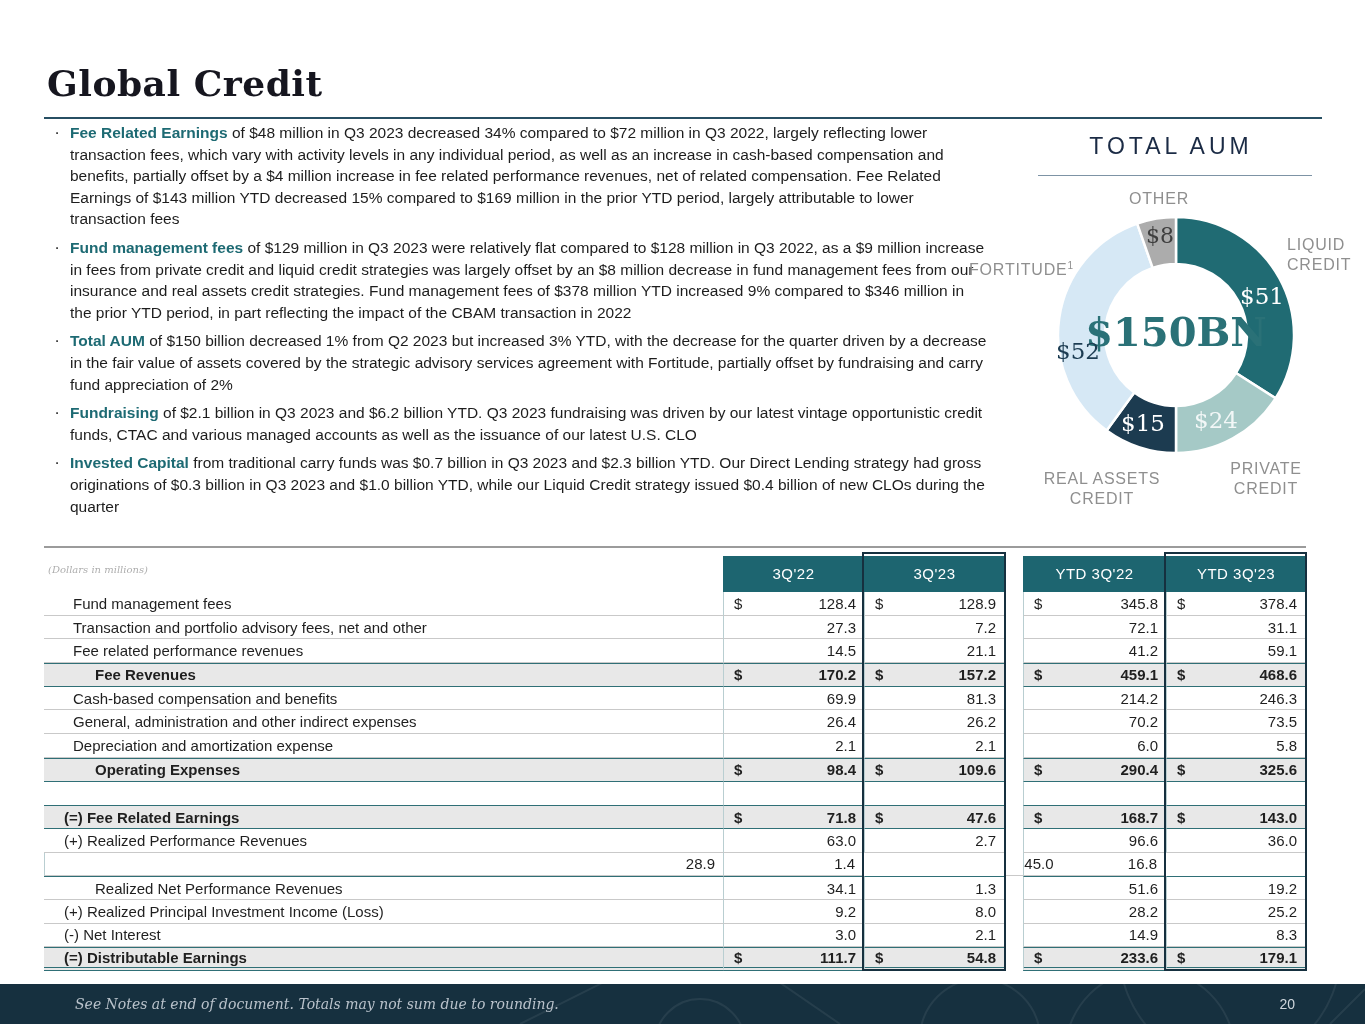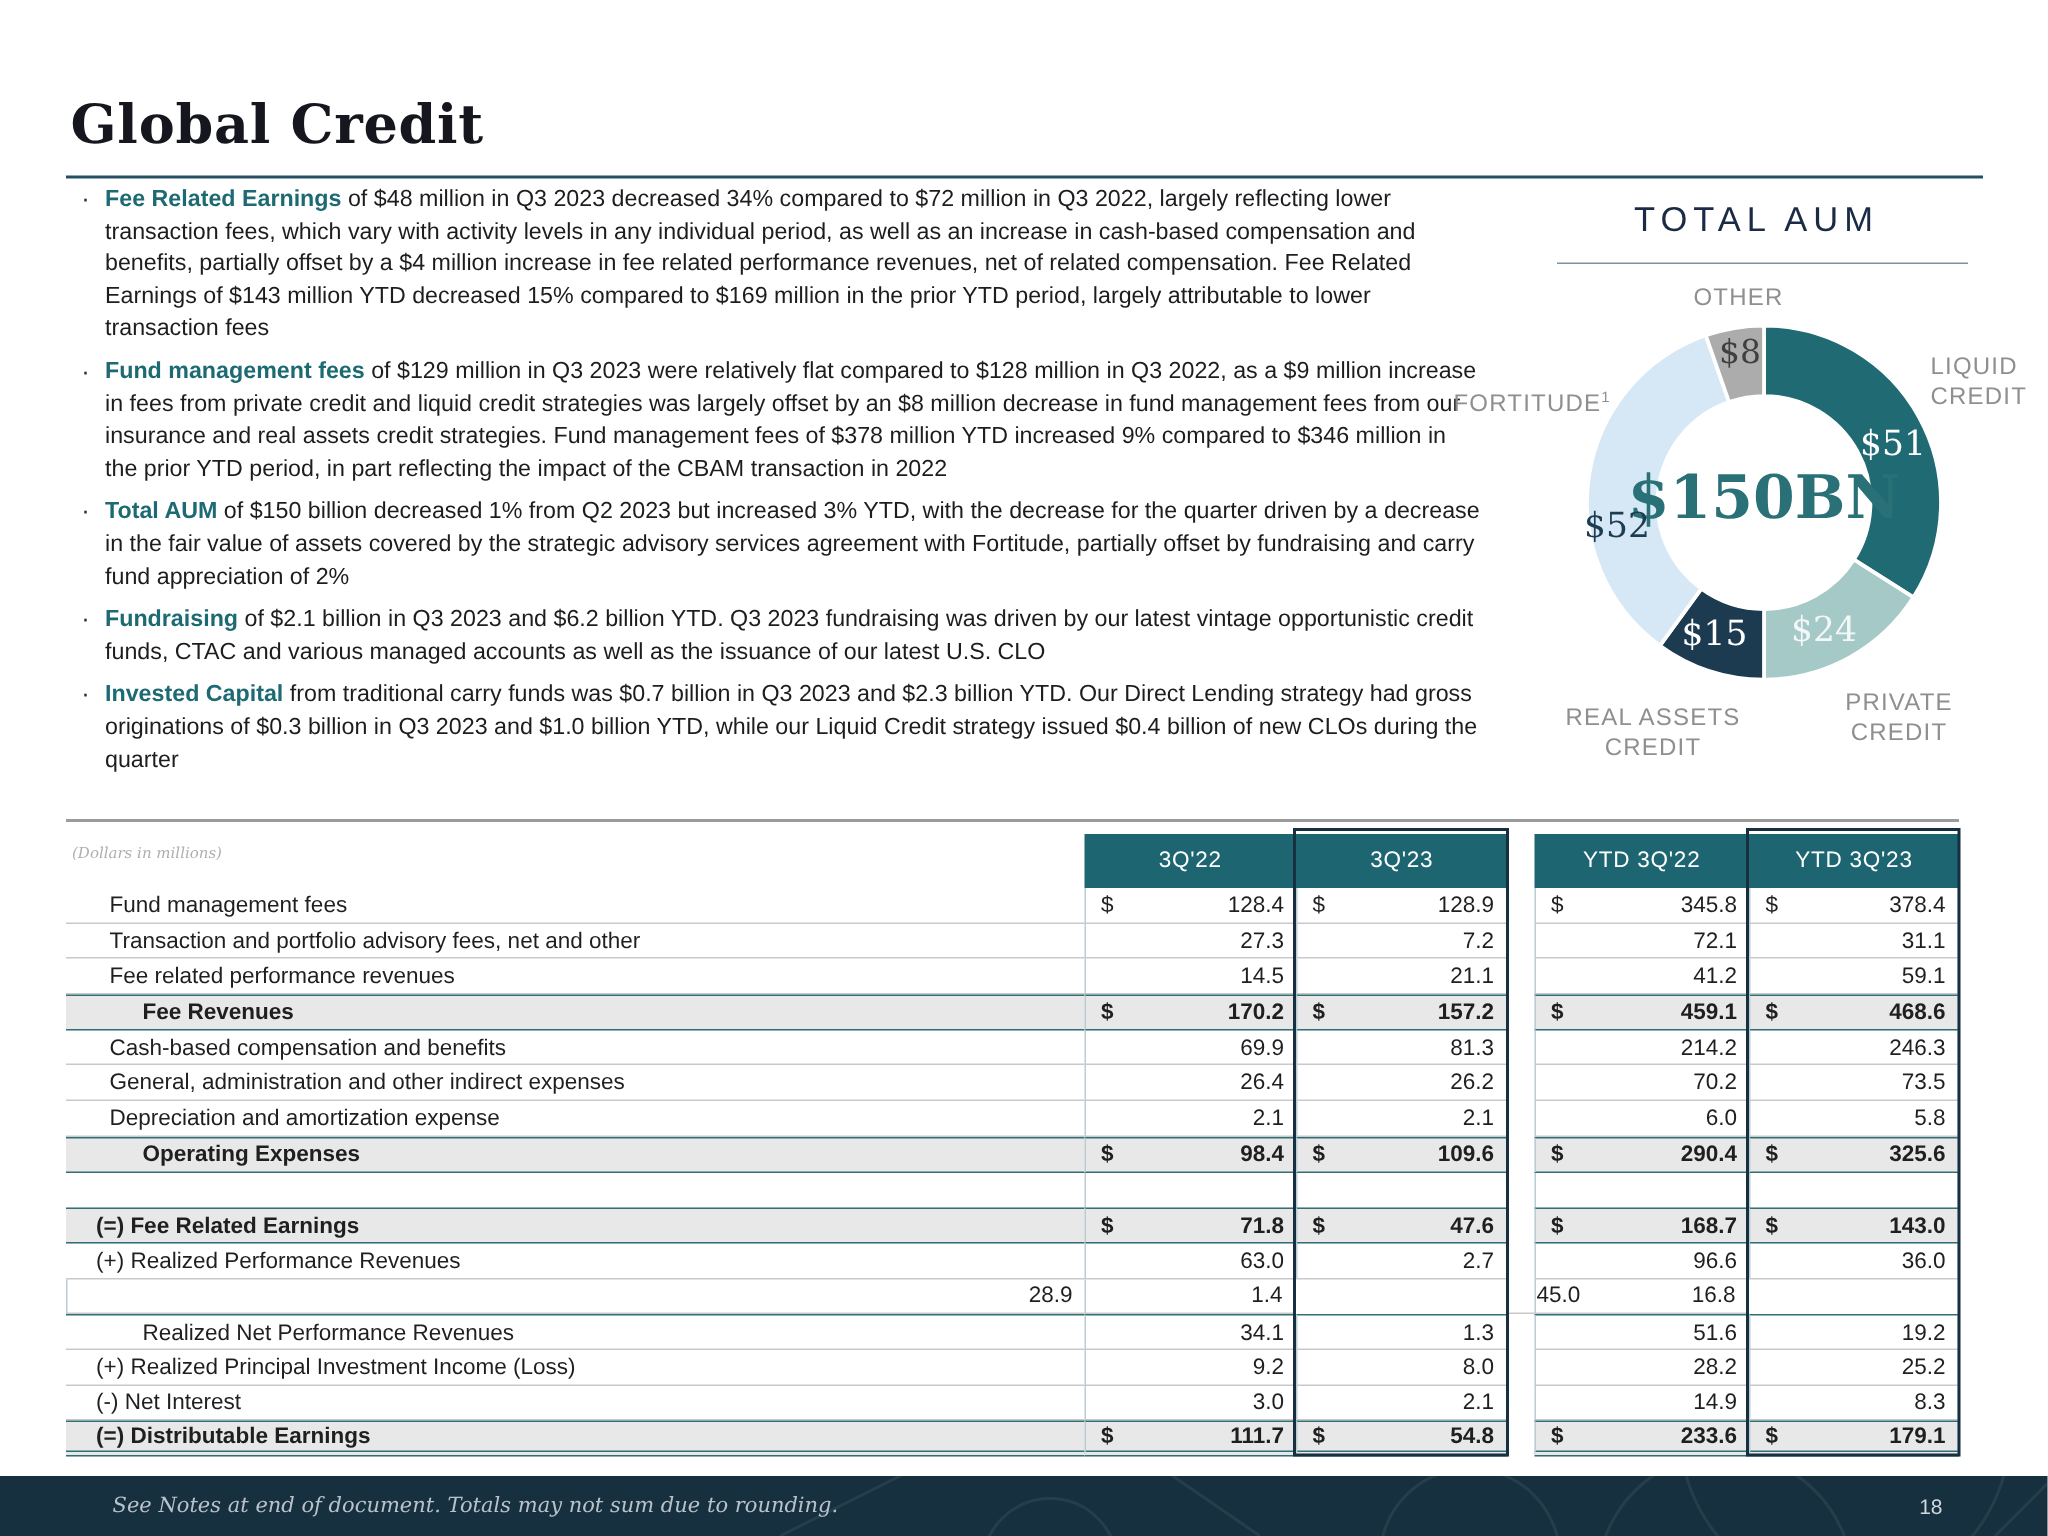--- a/index.html
+++ b/index.html
@@ -459,14 +459,14 @@
   <svg width="1365" height="40" viewBox="0 0 1365 40">
     <g fill="none" stroke="rgba(255,255,255,0.07)" stroke-width="2">
       <circle cx="1150" cy="70" r="85"></circle>
       <circle cx="1230" cy="-30" r="110"></circle>
       <circle cx="980" cy="55" r="60"></circle>
       <path d="M520 40 L620 -10 M840 40 L760 -15 M1330 40 L1365 5"></path>
       <circle cx="700" cy="60" r="45"></circle>
     </g>
   </svg>
   <div class="footer-note">See Notes at end of document. Totals may not sum due to rounding.</div>
-  <div class="page-num">18</div>
+  <div class="page-num">20</div>
 </div>
 
 </body></html>

